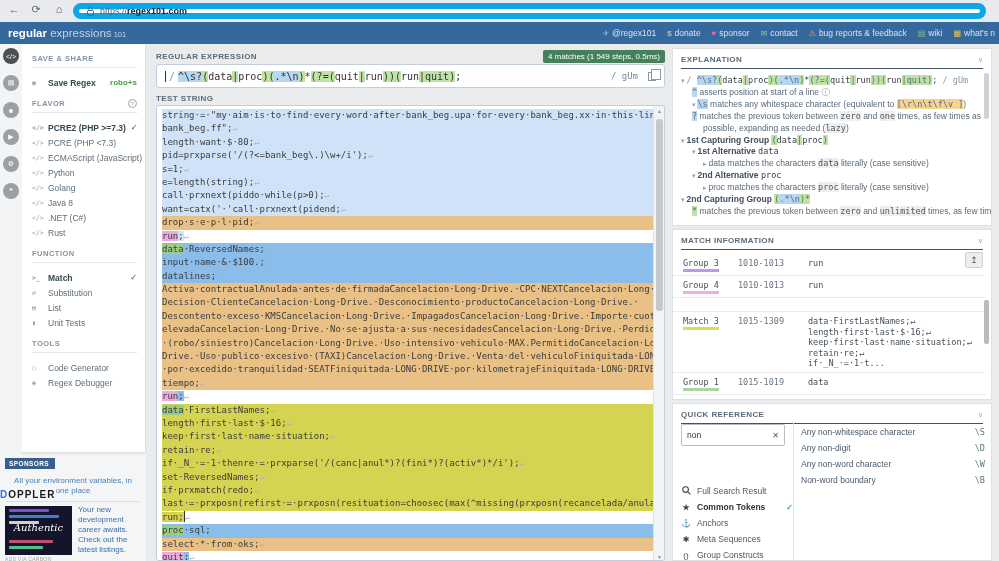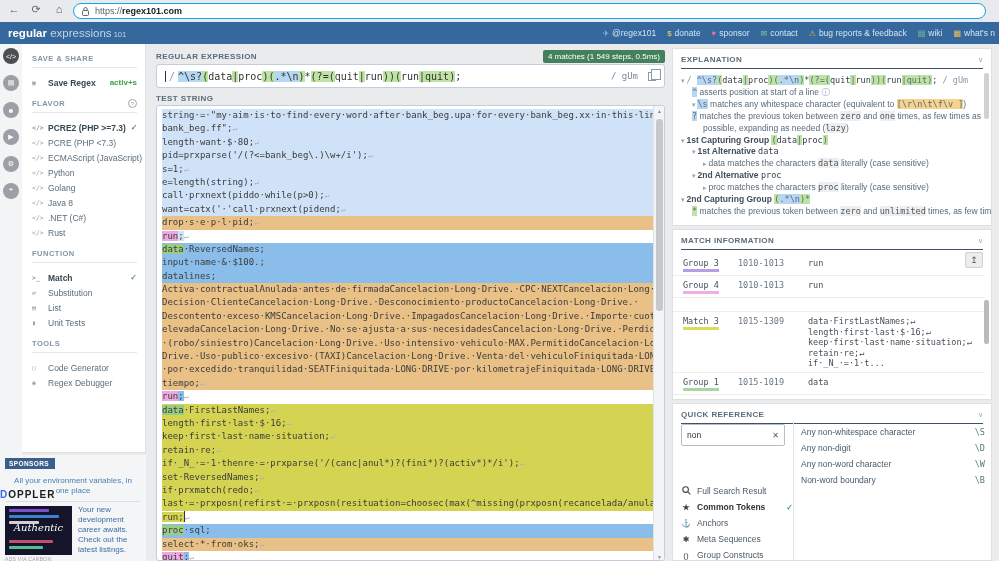--- a/index.html
+++ b/index.html
@@ -3,21 +3,21 @@
 <meta charset="utf-8">
 <style>
   * { margin:0; padding:0; box-sizing:border-box; }
   body { font-family:"Liberation Sans", sans-serif; background:#fff; }
   #app { position:relative; width:999px; height:561px; overflow:hidden; background:#eaebec; }
   .mono { font-family:"DejaVu Sans Mono", monospace; }
 
   
   #chrome { position:absolute; left:0; top:0; width:999px; height:22px; background:#e8eaed; }
   .chrome-btn { position:absolute; top:3px; font-size:11px; color:#5f6368; width:16px; text-align:center; cursor:pointer; }
-  #url-pill { position:absolute; left:73px; top:3px; width:913px; height:16px; background:#fff; border:1px solid #0ea5e9; border-radius:8px; display:flex; align-items:center; padding:0 8px; }
+  #url-pill { position:absolute; left:73px; top:3px; width:913px; height:16px; background:#fff; border:6px solid #0ea5e9; border-radius:8px; display:flex; align-items:center; padding:0 8px; }
   #url-pill .lock { margin-right:6px; display:flex; }
   #url-text { font-size:9px; color:#202124; }
   #url-text .scheme { color:#5f6368; }
 
   
   #appheader { position:absolute; left:0; top:22px; width:999px; height:22px; background:#35689c; display:flex; align-items:center; }
   #logo { margin-left:8px; color:#fff; font-size:11.5px; white-space:nowrap; }
   #logo .l1 { font-weight:bold; }
   #logo .l2 { color:#c3d4e6; font-weight:normal; }
   #logo .l3 { color:#c3d4e6; font-size:7.5px; }
@@ -184,21 +184,21 @@
     </div>
 
   <div id="sidebar">
       <div class="side-sec">
         <div class="sec-title">
           <span>SAVE &amp; SHARE</span>
         </div>
         <div class="side-item bold">
           <span class="iic">▣</span>
           <span>Save Regex</span>
-          <span class="kbd">activ+s</span>
+          <span class="kbd">robo+s</span>
         </div>
       </div>
       <div class="side-sec">
         <div class="sec-title">
           <span>FLAVOR</span>
           <span class="help-circ">?</span>
         </div>
         <div class="side-item bold">
           <span class="iic">&lt;/&gt;</span>
           <span>PCRE2 (PHP &gt;=7.3)</span>

